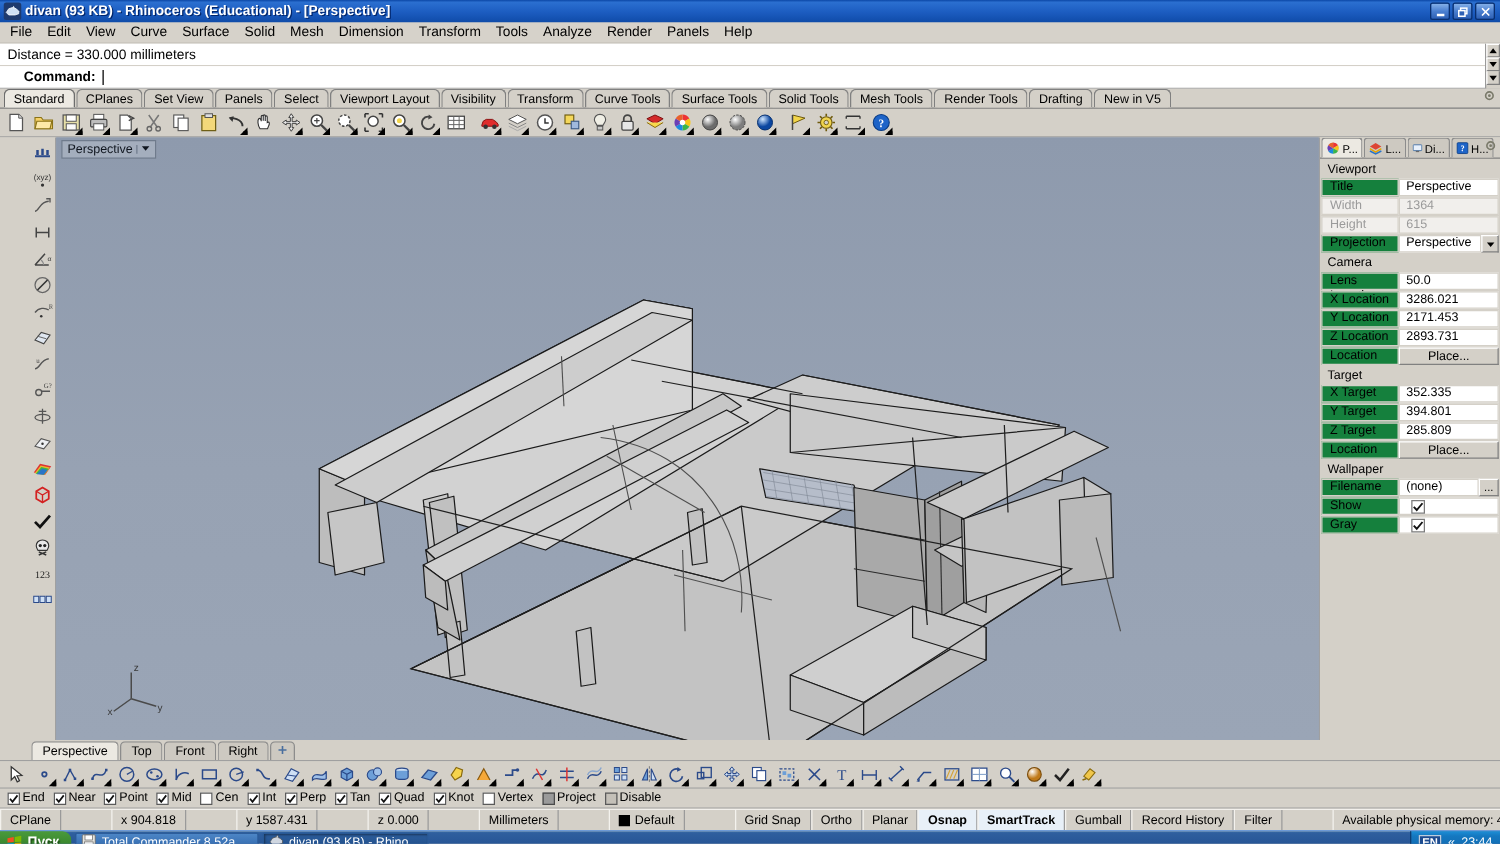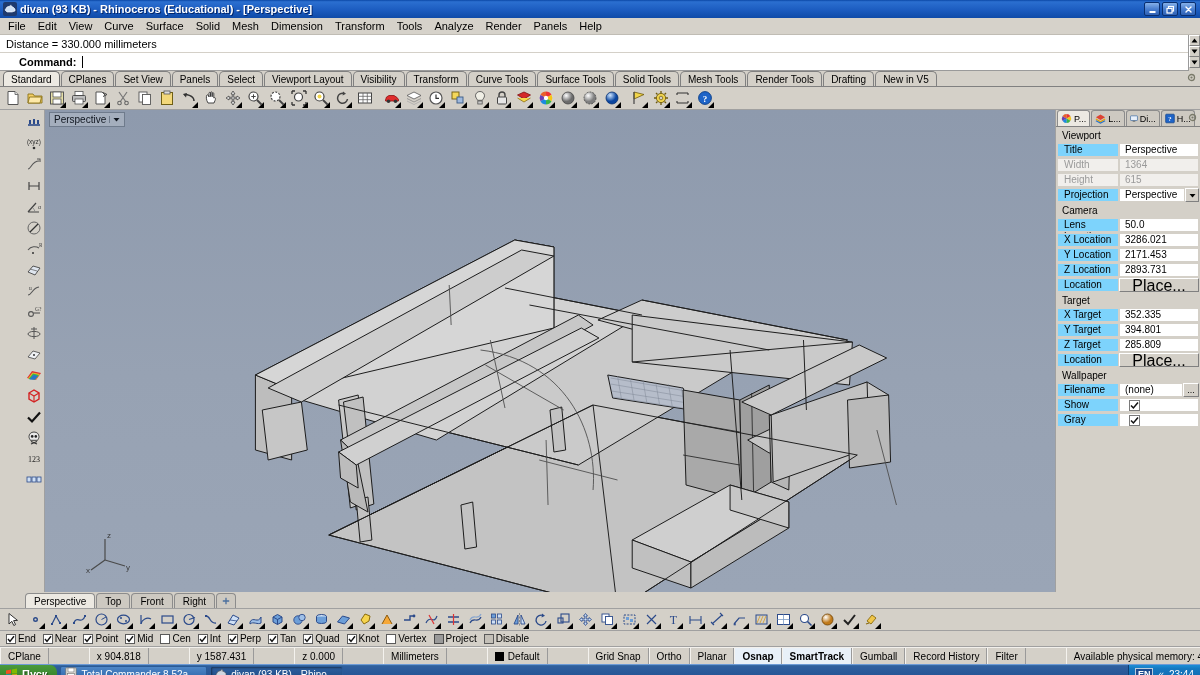--- a/index.html
+++ b/index.html
@@ -137,31 +137,31 @@
     margin-right: 1px; overflow: hidden; max-width: 34px; white-space: nowrap;
   }
   .ptab.active { background: #ece9e2; }
   .panel-gear { position: absolute; right: 2px; bottom: 1px; }
   .panel-body { flex: 1; background: #d4d0c8; overflow: hidden; padding: 1px; }
   .sec-head {
     background: #d4d0c8; font-size: 10px; padding: 2px 0 2px 5px; color: #000;
   }
   .prow { display: flex; height: 14px; align-items: stretch; margin-bottom: 1px; }
   .pkey {
-    width: 62px; background: #7dd3fc; border: 1px solid #d4d0c8;
+    width: 62px; background: #15803d; border: 1px solid #d4d0c8;
     font-size: 10px; padding-left: 6px; line-height: 12px; color: #000;
   }
   .pval {
     flex: 1; background: #fff; border: 1px solid #d4d0c8;
     font-size: 10px; padding-left: 5px; line-height: 12px; color: #000;
     display: flex; align-items: center;
   }
   .prow.dim .pkey, .prow.dim .pval { color: #9a9a9a; background: #f1efec; }
   .pbtn {
-    flex: 1; margin: 0; background: #d4d0c8; font-size: 16px;
+    flex: 1; margin: 0; background: #d4d0c8; font-size: 10px;
     border: 1px solid #fff; border-right-color: #808080; border-bottom-color: #808080;
     display: flex; align-items: center; justify-content: center; line-height: 11px;
   }
   .pdd {
     width: 14px; background: #d4d0c8; border: 1px solid #fff;
     border-right-color: #808080; border-bottom-color: #808080;
     display: flex; align-items: center; justify-content: center;
   }
   .pcheck {
     width: 11px; height: 11px; background: #fff; border: 1px solid #7a7a7a;

